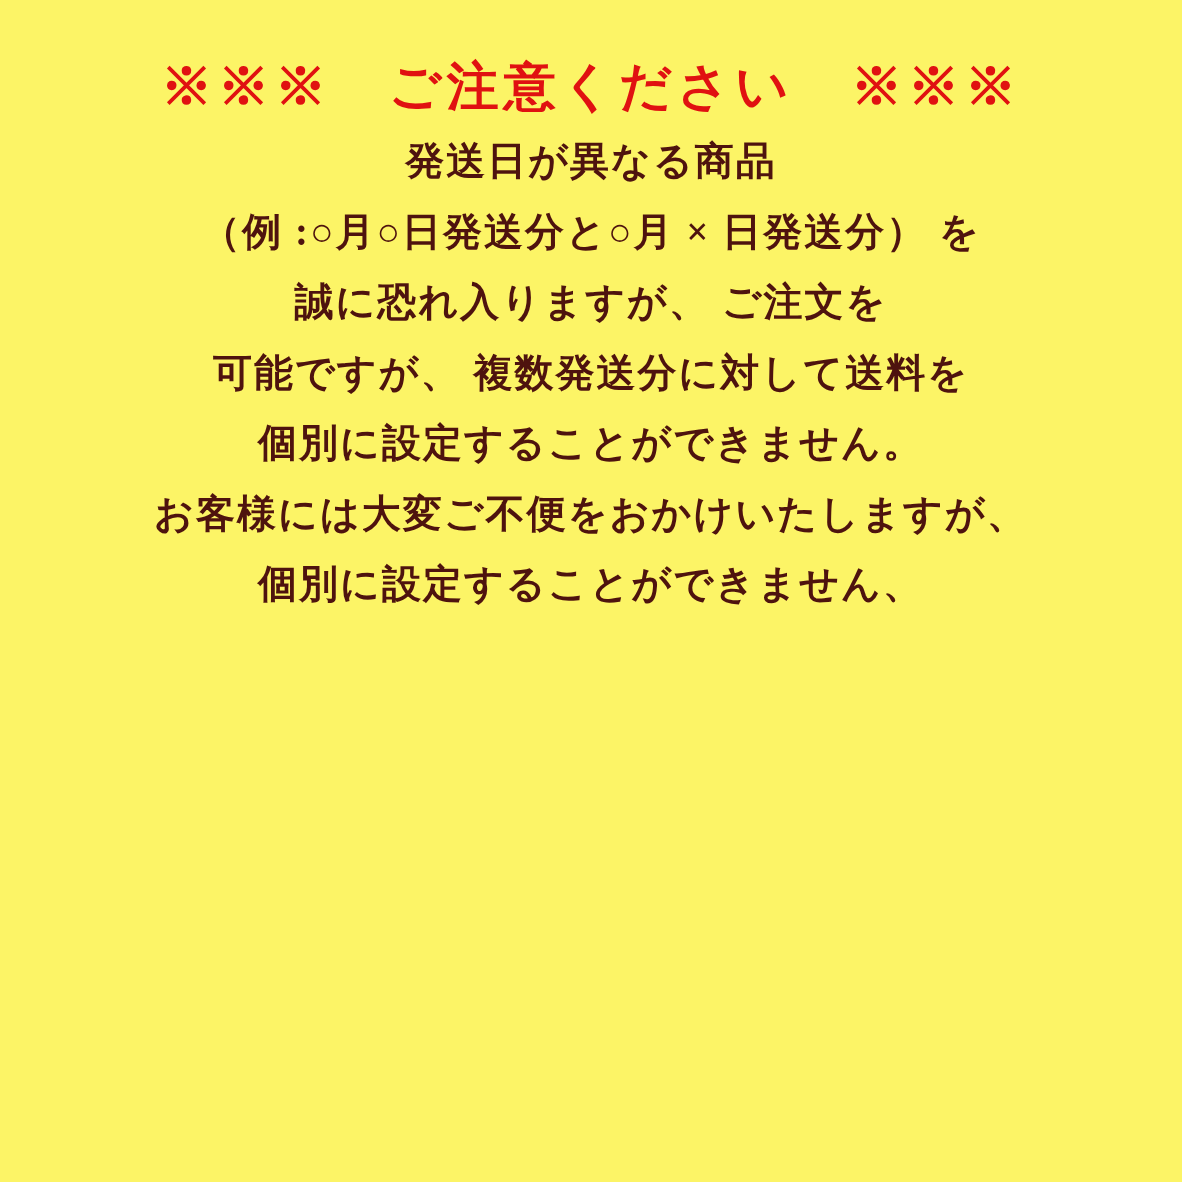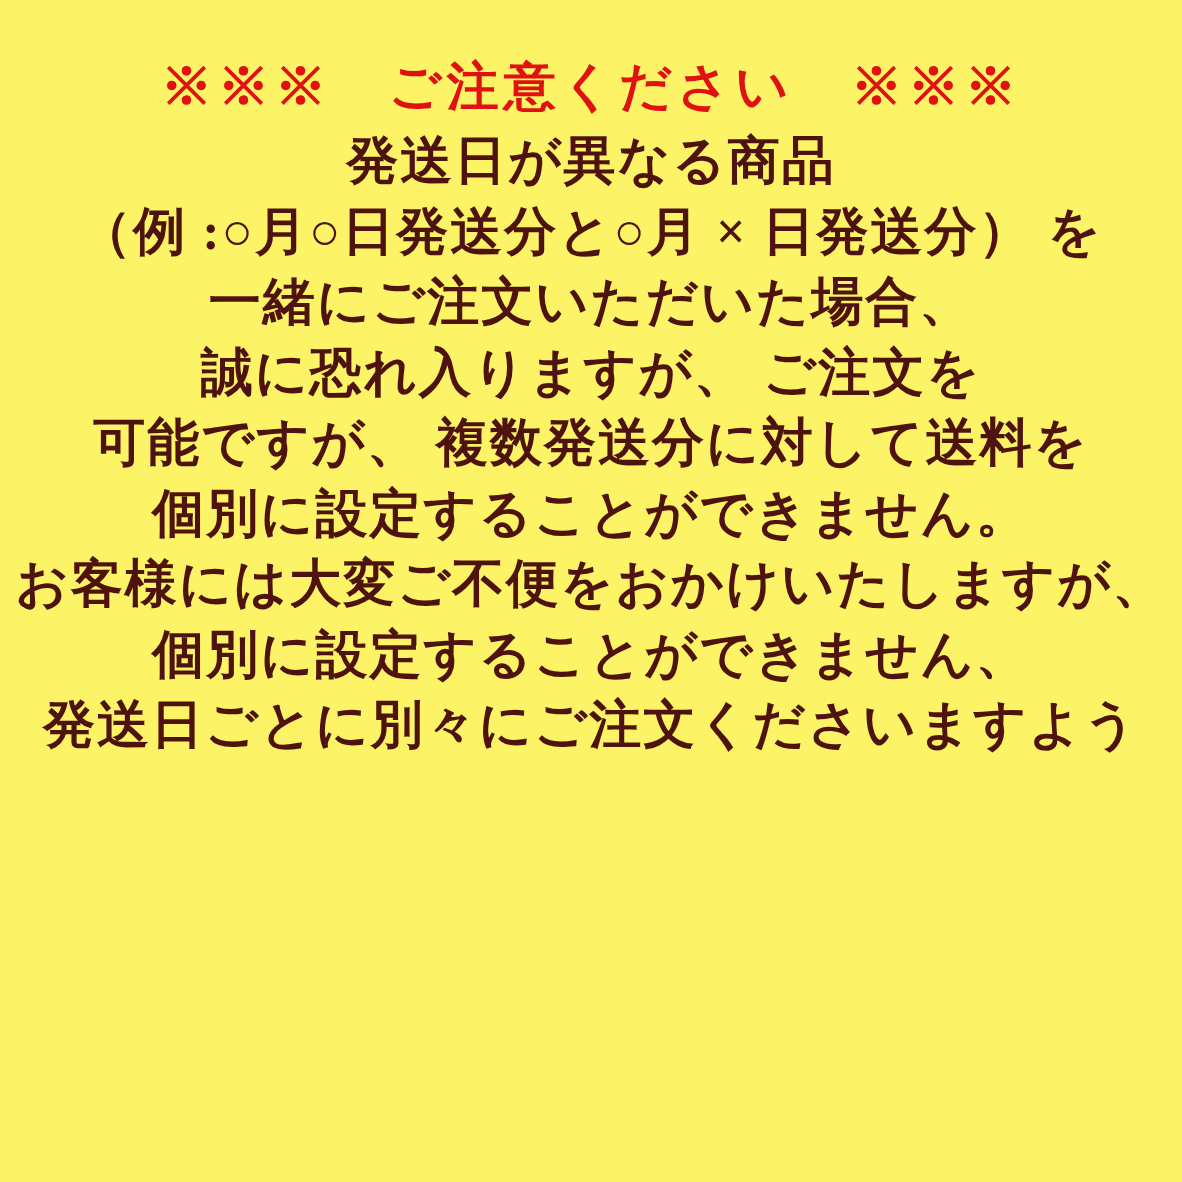--- a/index.html
+++ b/index.html
@@ -27,34 +27,32 @@
     .notice-heading {
       color: #e01111;
       font-size: 52px;
       font-weight: bold;
       line-height: 78px;
       letter-spacing: 5px;
       white-space: pre;
     }
     .notice-line {
       color: #4e130e;
-      font-size: 52px;
+      font-size: 39px;
       font-weight: 600;
       line-height: 70.5px;
       letter-spacing: 2px;
       white-space: pre;
     }
   </style>
 </head>
 <body>
 
 <div class="notice">
   <div class="notice-heading">※※※　ご注意ください　※※※</div>
   <div class="notice-line">発送日が異なる商品</div>
   <div class="notice-line">（例 :○月○日発送分と○月 × 日発送分） を</div>
-  <div class="notice-line">一緒にご注文いただいた場合、</div>
   <div class="notice-line">誠に恐れ入りますが、 ご注文を</div>
   <div class="notice-line">可能ですが、 複数発送分に対して送料を</div>
   <div class="notice-line">個別に設定することができません。</div>
   <div class="notice-line">お客様には大変ご不便をおかけいたしますが、</div>
   <div class="notice-line">個別に設定することができません、</div>
-  <div class="notice-line">発送日ごとに別々にご注文くださいますよう</div>
 </div>
 
 </body></html>

